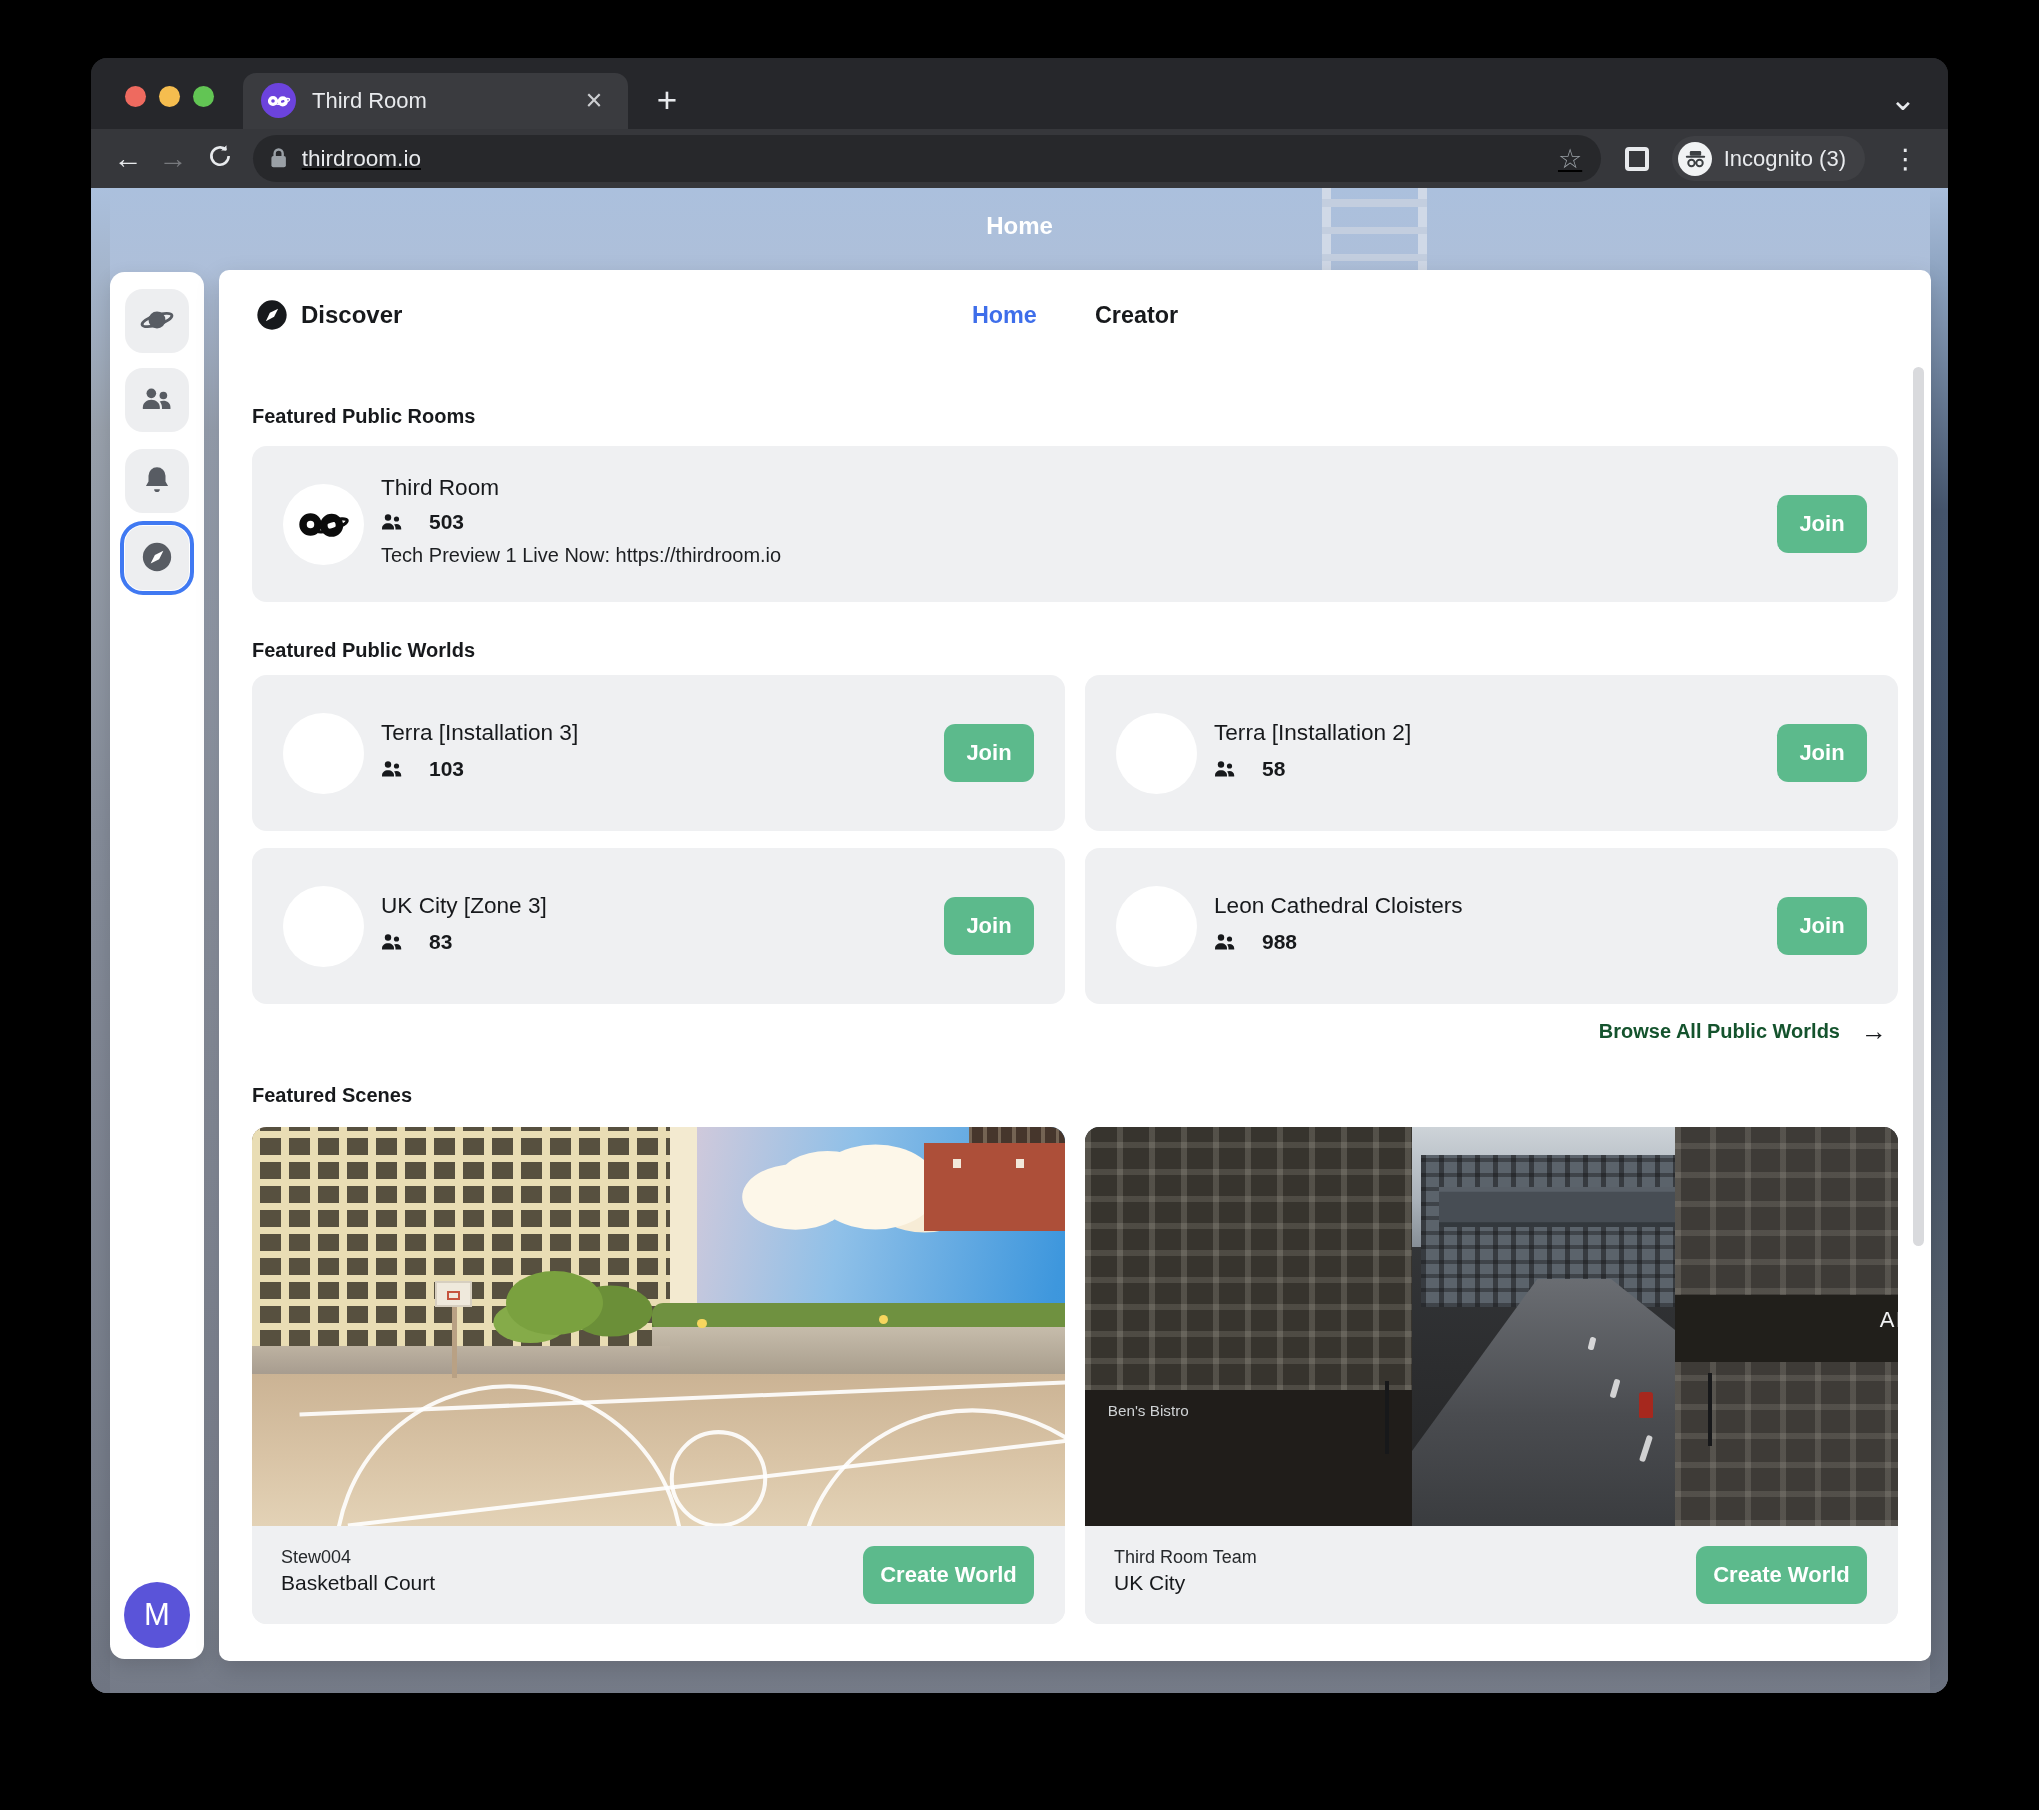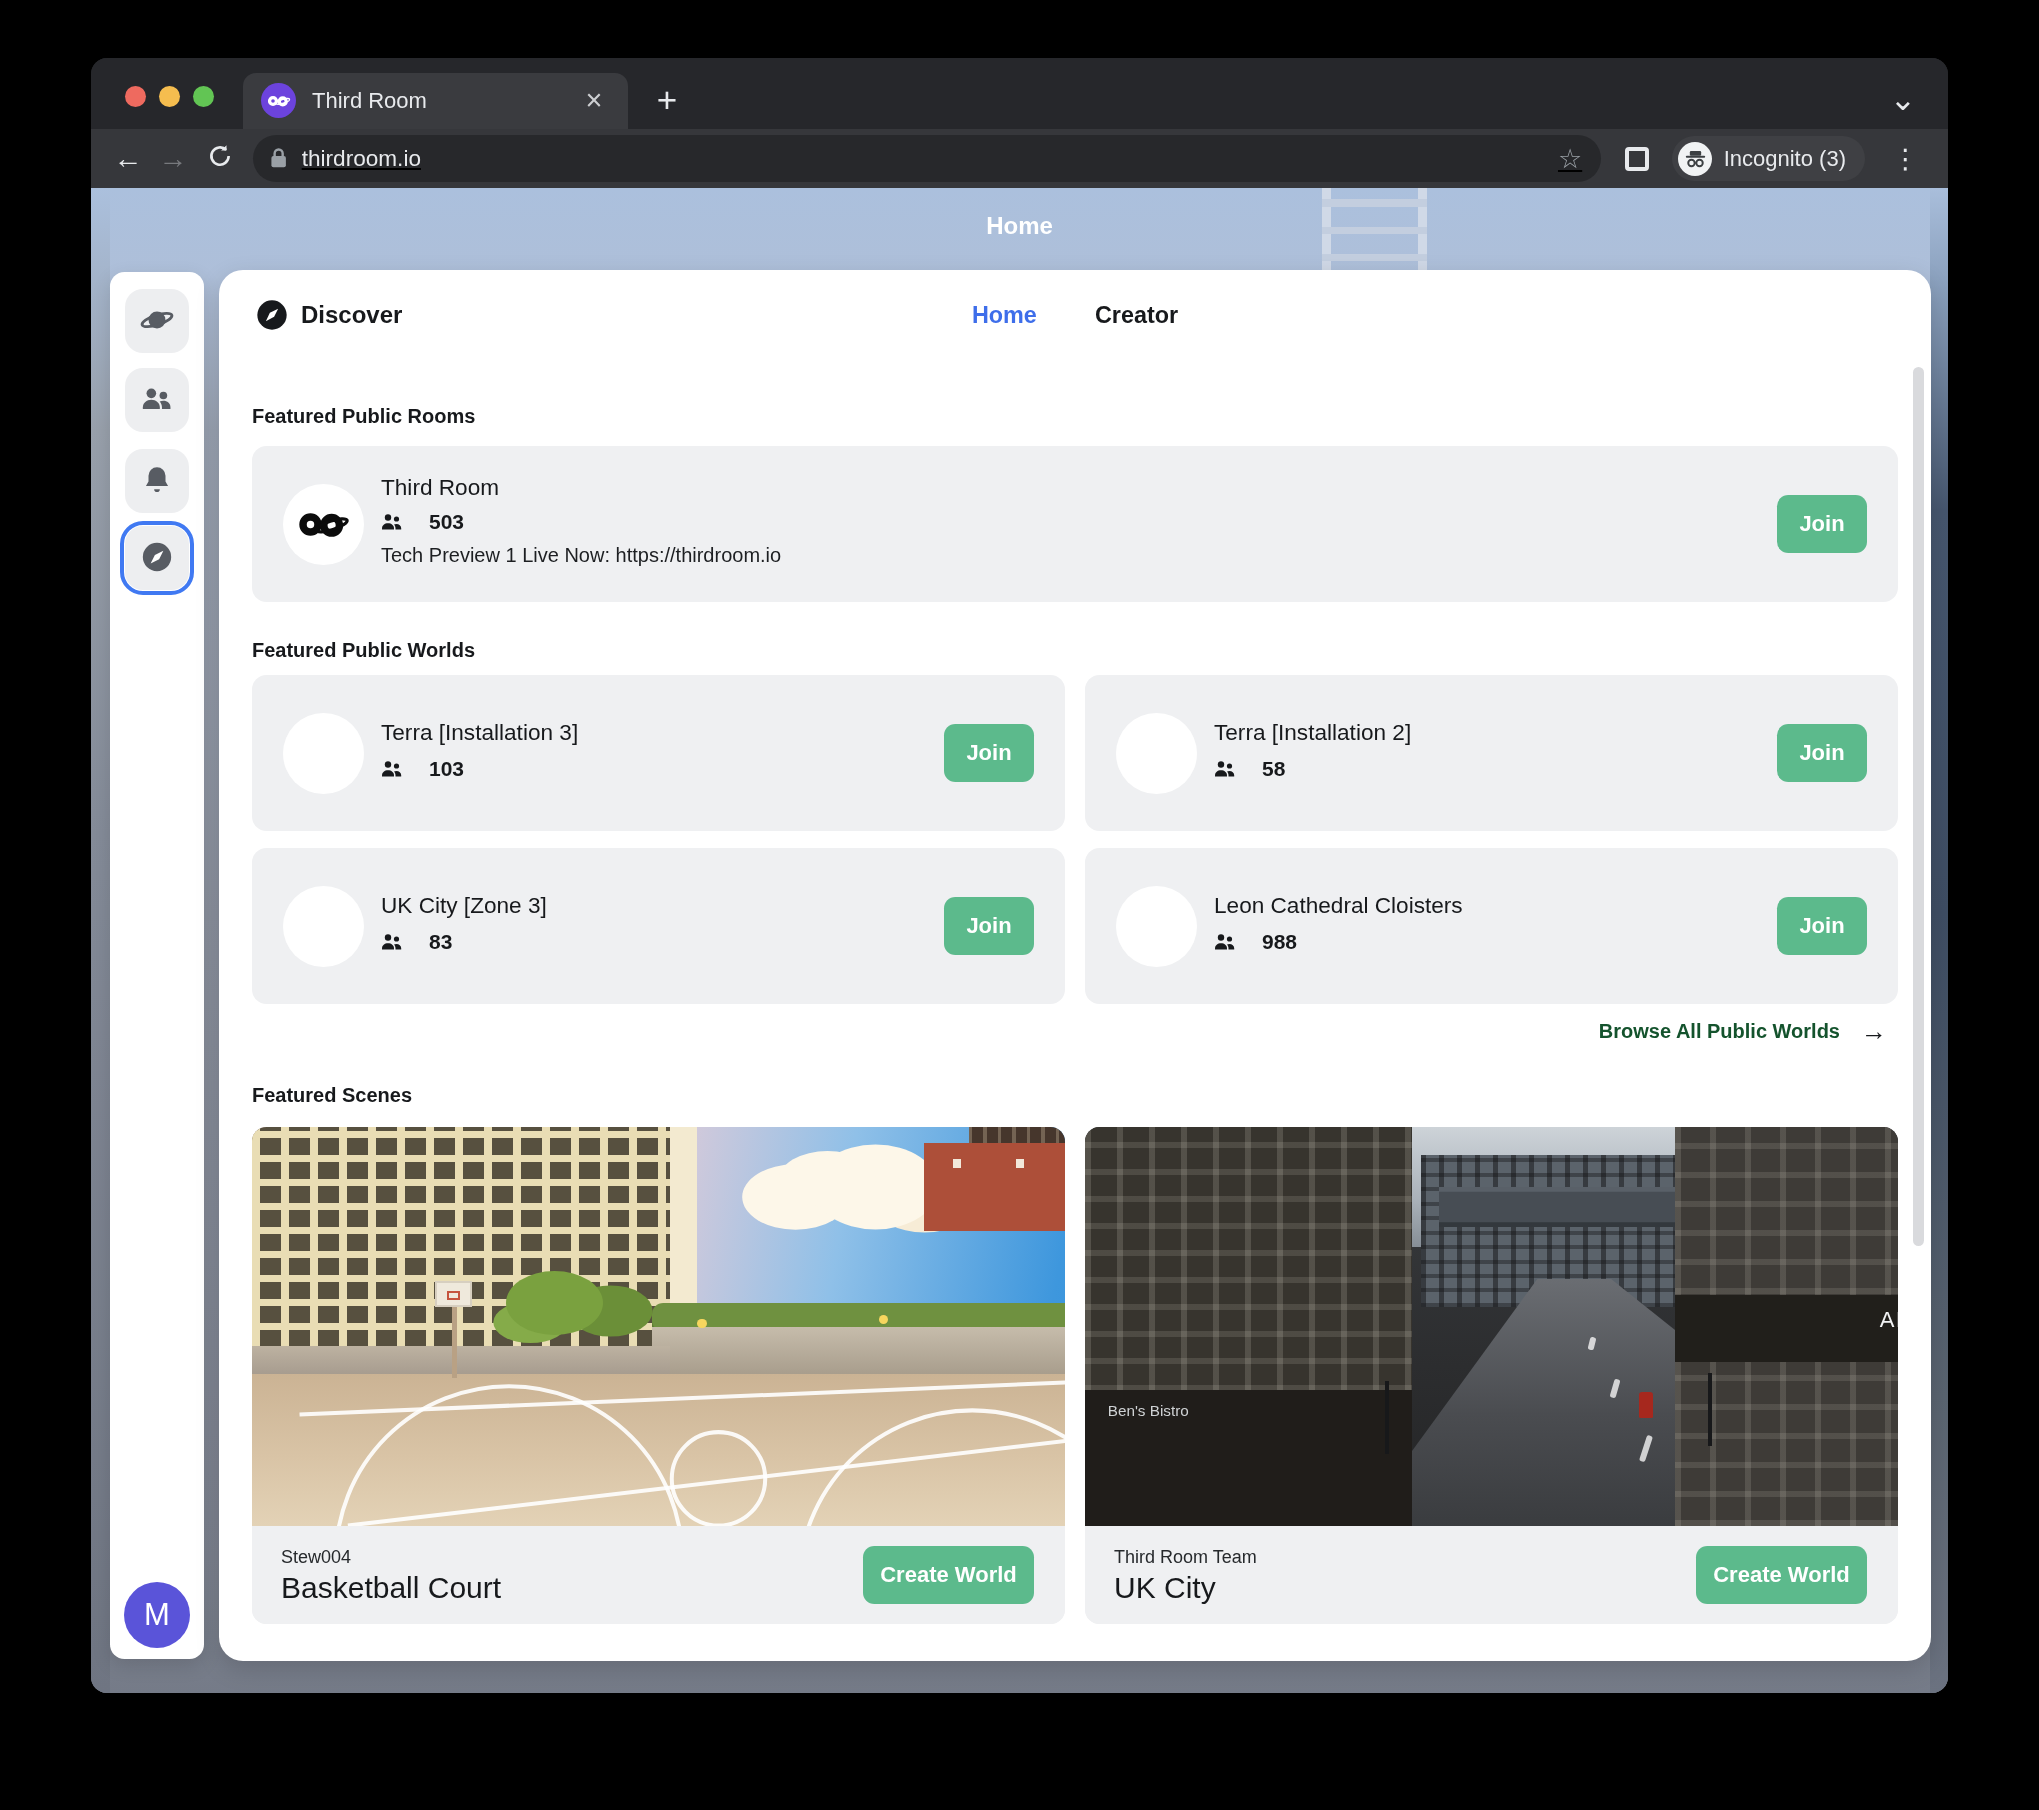--- a/index.html
+++ b/index.html
@@ -71,21 +71,21 @@
   .rail-btn { position:absolute; left:14.5px; width:64px; height:64px; border-radius:18px;
               background:#edeef0; display:flex; align-items:center; justify-content:center; color:#585c63; }
   .rail-btn svg { width:34px; height:34px; }
   .rail-btn.active { outline:4px solid #4079f2; outline-offset:1.6px; border-radius:18px; }
   .rb0 { top:17px; } .rb1 { top:96px; } .rb2 { top:177px; } .rb3 { top:254px; }
   .rail-avatar { position:absolute; left:13.7px; bottom:11.3px; width:66px; height:66px; border-radius:50%;
                  background:#5a54d9; color:#fff; font-size:31px; display:flex; align-items:center; justify-content:center; }
 
   
   .panel { position:absolute; left:128px; top:82px; width:1712px; height:1391px; background:#fff;
-           border-radius:24px; box-shadow:0 8px 24px rgba(0,0,0,.15); overflow:hidden; }
+           border-radius:10px; box-shadow:0 8px 24px rgba(0,0,0,.15); overflow:hidden; }
   .disc-head { position:absolute; left:0; top:0; width:100%; height:89px; }
   .disc-ico { position:absolute; left:37px; top:29px; width:32px; height:32px; color:#17191c; }
   .disc-ico svg { width:32px; height:32px; }
   .disc-title { position:absolute; left:82px; top:31px; font-size:24px; font-weight:700; color:#17191c; }
   .disc-tabs { position:absolute; left:0; top:32px; width:100%; display:flex; justify-content:center; gap:58px; }
   .disc-tab { font-size:23.4px; font-weight:600; color:#17191c; }
   .disc-tab.active { color:#3e6eea; }
 
   .h-section { position:absolute; font-size:20px; font-weight:700; color:#17191c; }
 
@@ -123,21 +123,21 @@
 
   .browse { position:absolute; display:flex; align-items:center; gap:21px; }
   .browse-label { font-size:20px; font-weight:700; color:#14532d; }
   .browse-arrow { font-size:26px; color:#17191c; line-height:22.6px; }
 
   
   .scene-card { position:absolute; width:813px; height:497px; border-radius:14.5px; overflow:hidden; background:#eff0f2; }
   .scene-img { position:absolute; left:0; top:0; width:908px; height:399px; overflow:hidden; }
   .scene-footer { position:absolute; left:0; top:399px; width:100%; height:98px; background:#eff0f2; }
   .scene-author { position:absolute; left:29px; top:21px; font-size:18px; color:#26292c; }
-  .scene-name { position:absolute; left:29px; top:45px; font-size:30px; color:#17191c;text-align:center; }
+  .scene-name { position:absolute; left:29px; top:45px; font-size:21px; color:#17191c;text-align:center; }
   .btn-create { width:171px; }
 
   
   .bb-sky { position:absolute; inset:0;
       background:linear-gradient(100deg,#eed6d2 0%,#e5ccd7 40%,#8fc0e8 62%,#3e97dd 85%,#2f8ed9 100%); }
   .bb-cloud { position:absolute; left:58%; top:6%; width:97px; height:56px; background:#fdf7e9; border-radius:50%;
       box-shadow:48px 8px 0 14.5px #fdf7e9, -32px 18px 0 4.8px #fdf7e9, 97px 24px 0 1.6px #f7ecd6; }
   .bb-bldg-left { position:absolute; left:0; top:0; width:46%; height:57%; background:#57503f;
       background-image:
         repeating-linear-gradient(90deg,#e9ddb4 0 8px, rgba(0,0,0,0) 8px 29px),

